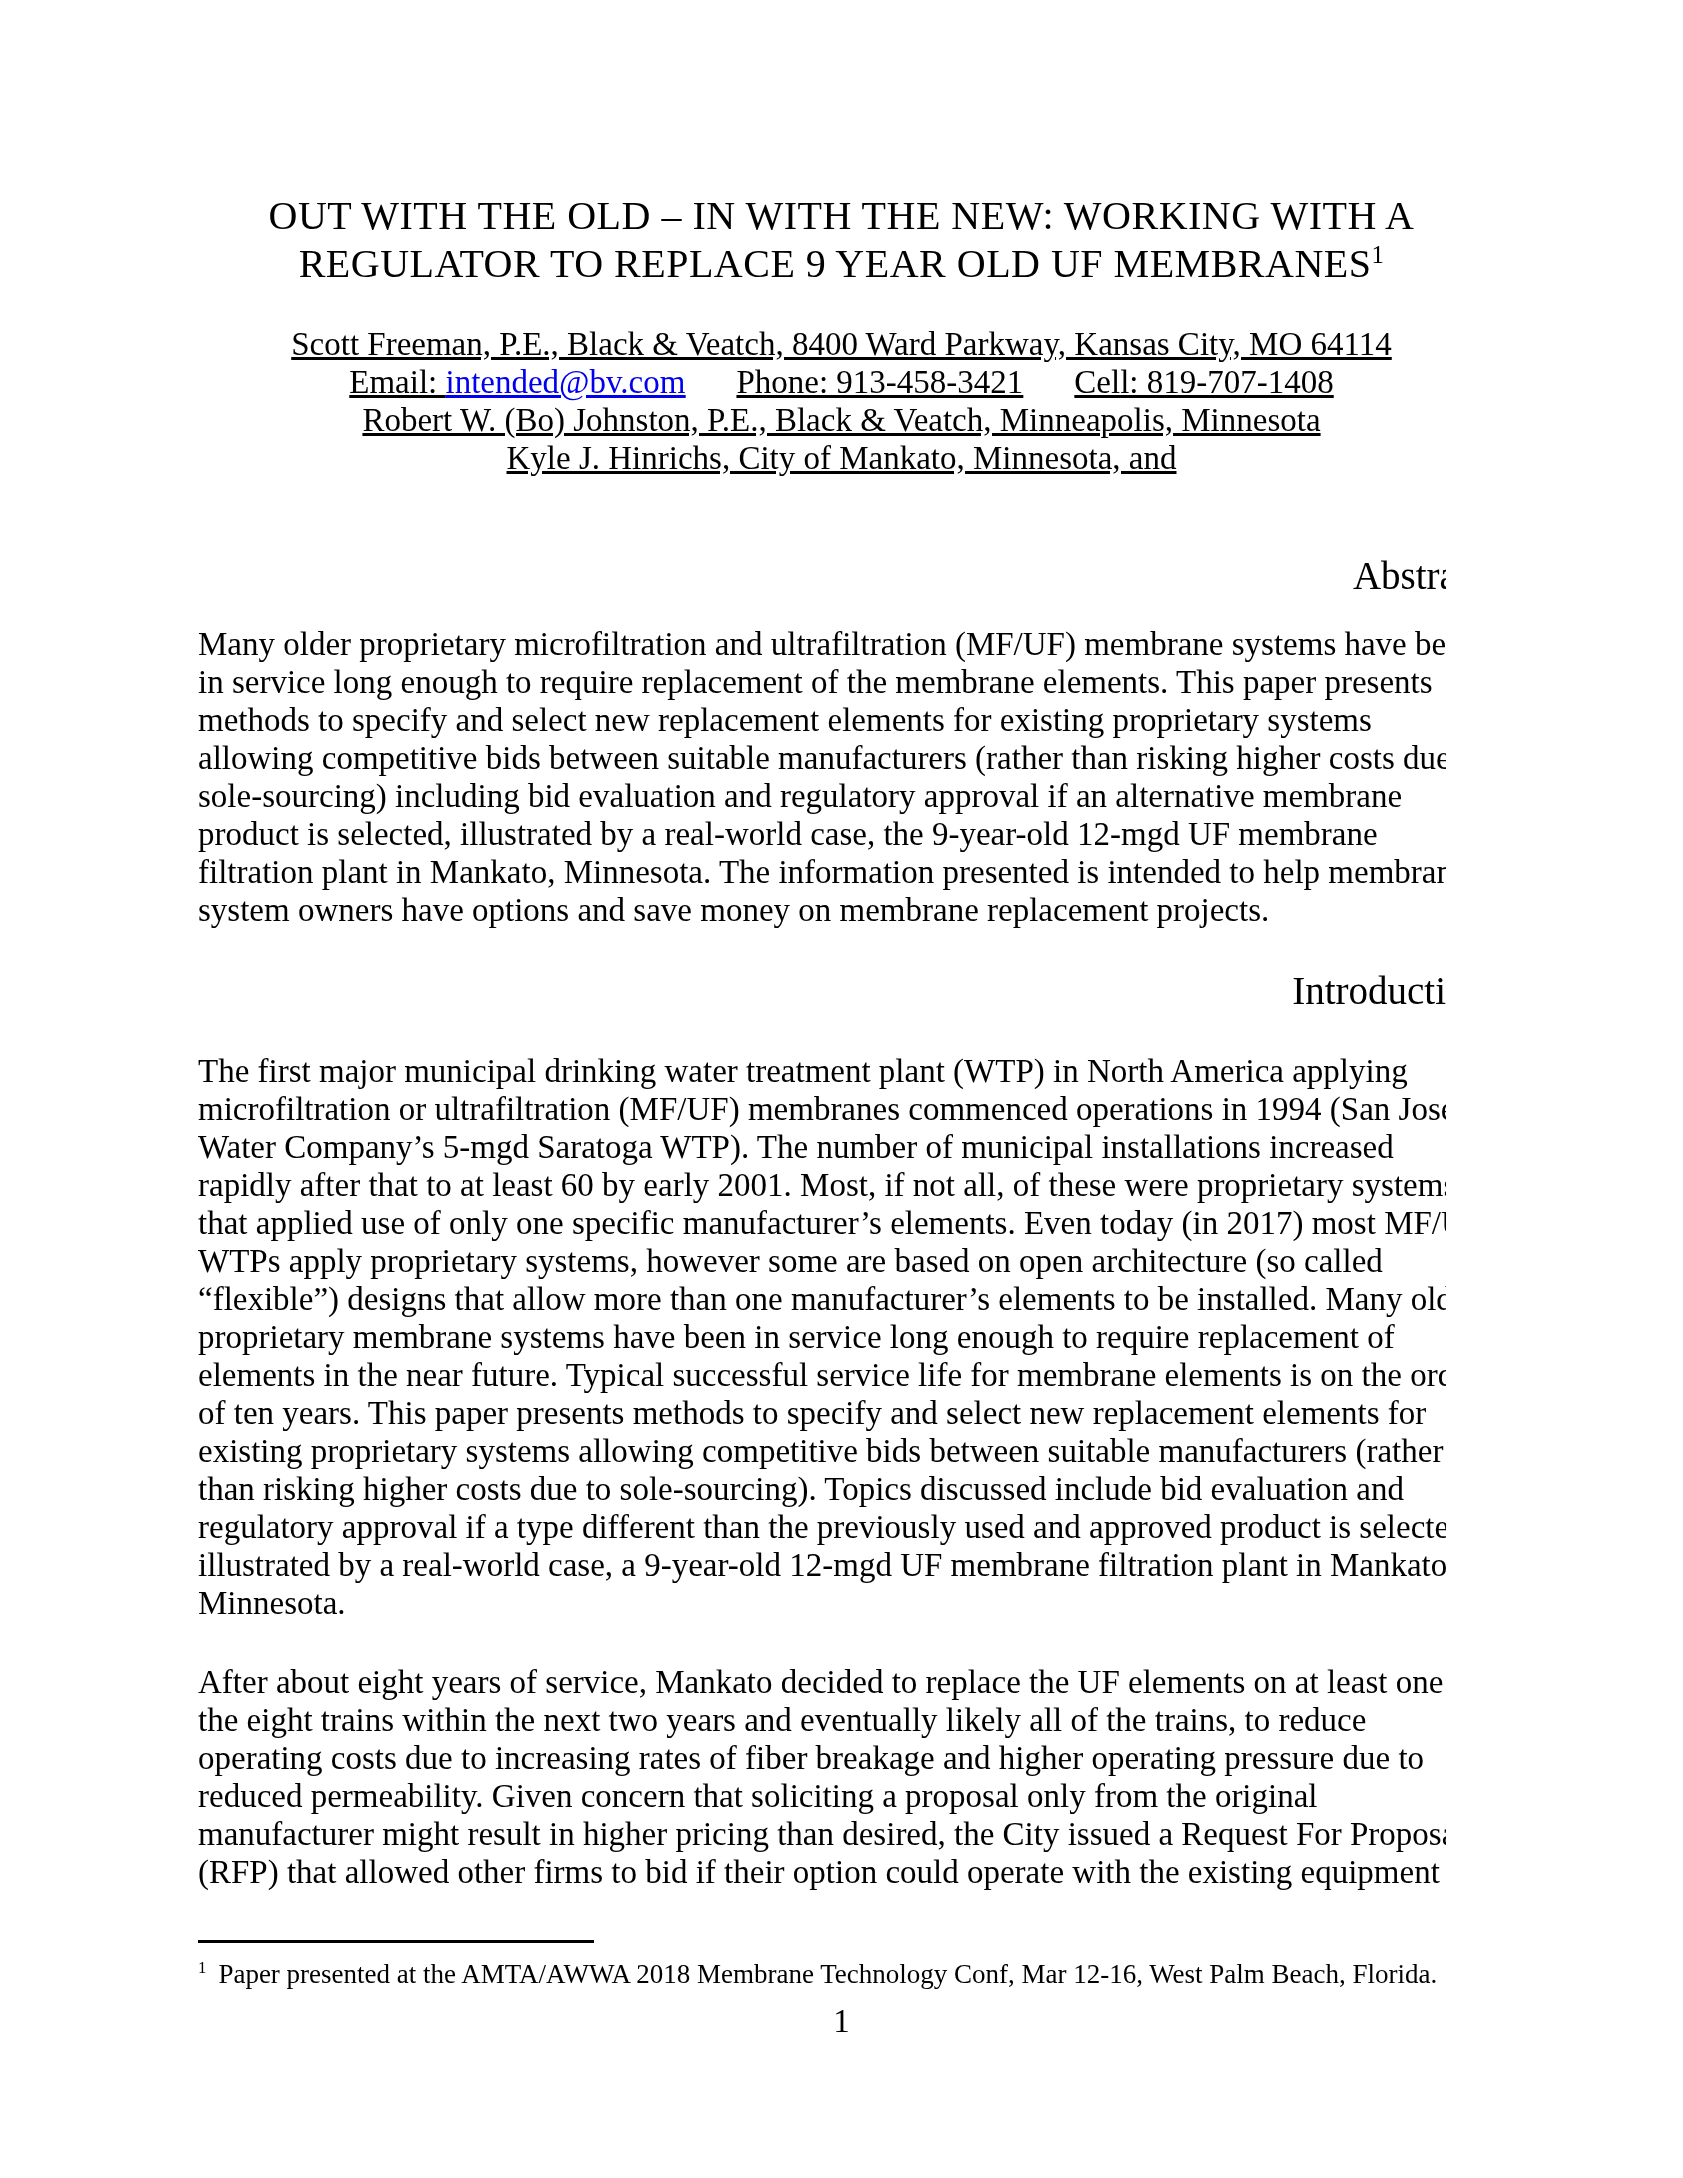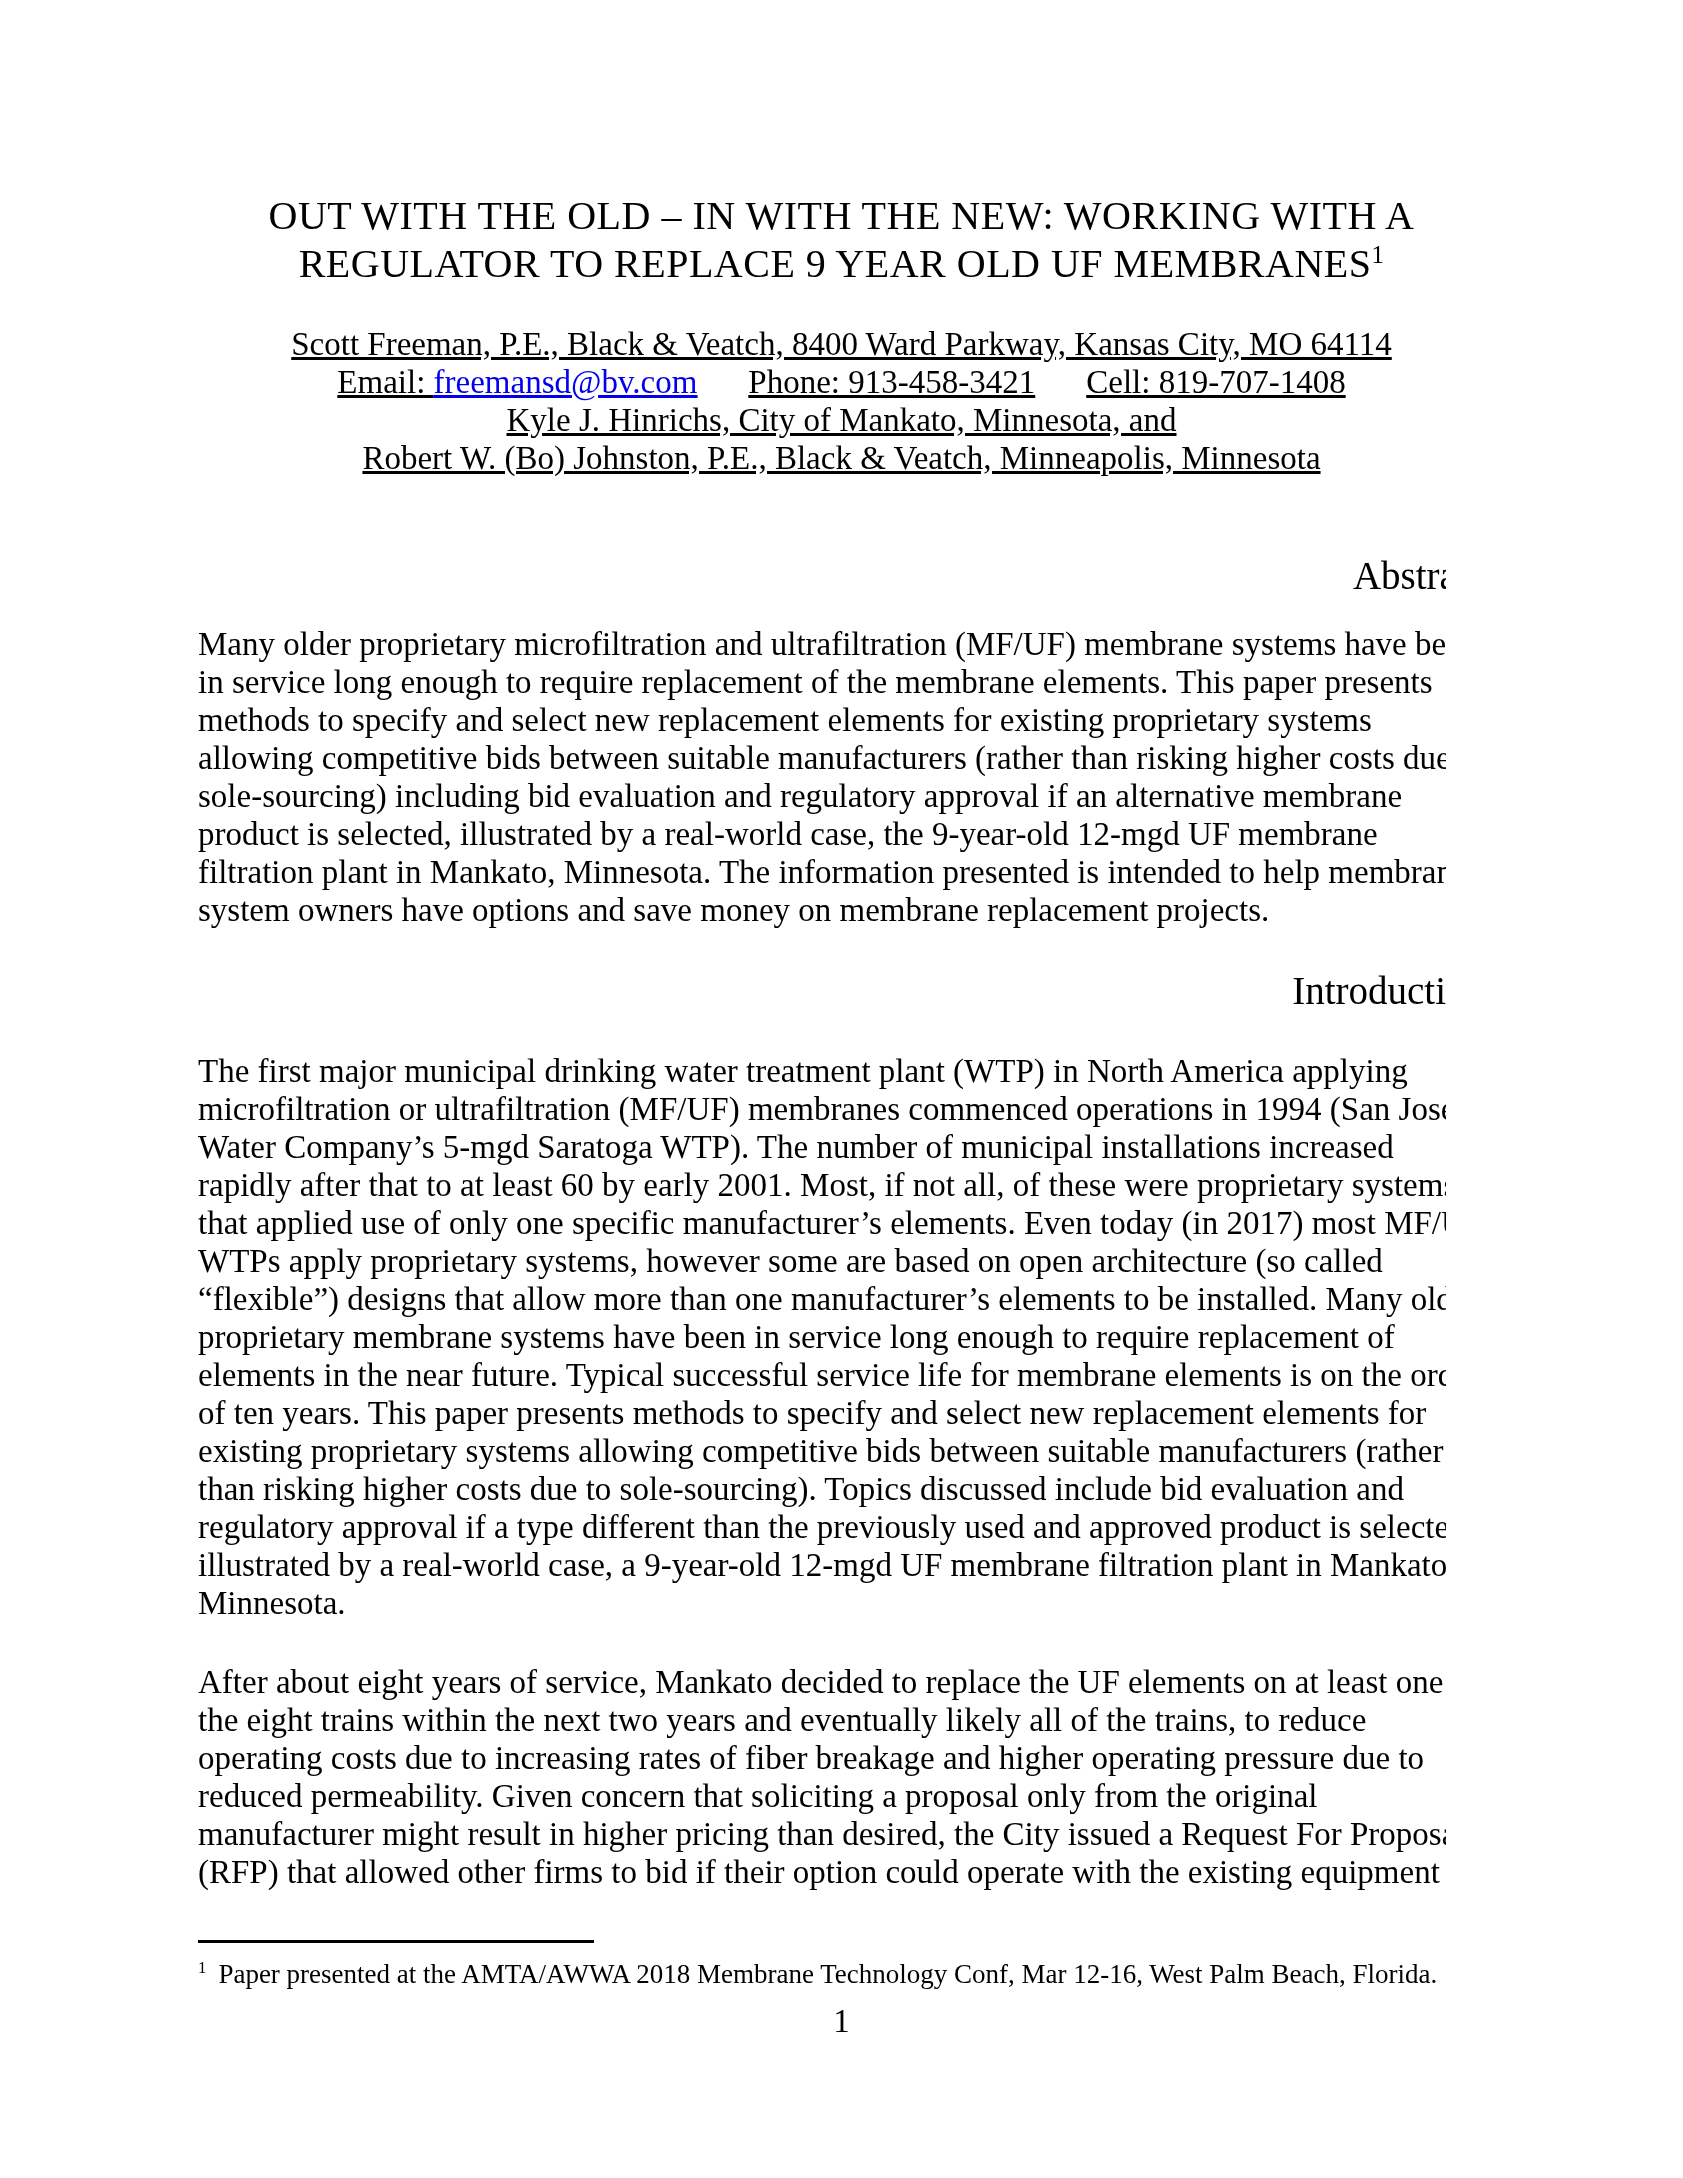--- a/index.html
+++ b/index.html
@@ -87,23 +87,23 @@
 </head>
 <body>
 
 <div class="page">
   <div class="content">
 
     <h1 class="paper-title"><span>OUT WITH THE OLD – IN WITH THE NEW: WORKING WITH A</span><br><span>REGULATOR TO REPLACE 9 YEAR OLD UF MEMBRANES</span><sup>1</sup></h1>
 
     <div class="authors">
       <div class="author-line">Scott Freeman, P.E., Black &amp; Veatch, 8400 Ward Parkway, Kansas City, MO 64114</div>
-      <div class="author-line"><span>Email: </span><a class="email-link">freemansd@bv.com</a><span class="contact-gap">Phone: 913-458-3421</span><span class="contact-gap">Cell: 819-707-1408</span></div>
+      <div class="author-line"><span>Email: </span><a class="email-link">intended@bv.com</a><span class="contact-gap">Phone: 913-458-3421</span><span class="contact-gap">Cell: 819-707-1408</span></div>
+      <div class="author-line">Robert W. (Bo) Johnston, P.E., Black &amp; Veatch, Minneapolis, Minnesota</div>
       <div class="author-line">Kyle J. Hinrichs, City of Mankato, Minnesota, and</div>
-      <div class="author-line">Robert W. (Bo) Johnston, P.E., Black &amp; Veatch, Minneapolis, Minnesota</div>
     </div>
 
     <h2 class="section-heading heading-abstract">Abstract</h2>
 
     <p class="body-text para-abstract">Many older proprietary microfiltration and ultrafiltration (MF/UF) membrane systems have been in service long enough to require replacement of the membrane elements. This paper presents methods to specify and select new replacement elements for existing proprietary systems allowing competitive bids between suitable manufacturers (rather than risking higher costs due to sole-sourcing) including bid evaluation and regulatory approval if an alternative membrane product is selected, illustrated by a real-world case, the 9-year-old 12-mgd UF membrane filtration plant in Mankato, Minnesota. The information presented is intended to help membrane system owners have options and save money on membrane replacement projects.</p>
 
     <h2 class="section-heading heading-introduction">Introduction</h2>
 
     <p class="body-text para-intro-1">The first major municipal drinking water treatment plant (WTP) in North America applying microfiltration or ultrafiltration (MF/UF) membranes commenced operations in 1994 (San Jose Water Company’s 5-mgd Saratoga WTP). The number of municipal installations increased rapidly after that to at least 60 by early 2001. Most, if not all, of these were proprietary systems that applied use of only one specific manufacturer’s elements. Even today (in 2017) most MF/UF WTPs apply proprietary systems, however some are based on open architecture (so called “flexible”) designs that allow more than one manufacturer’s elements to be installed. Many older proprietary membrane systems have been in service long enough to require replacement of elements in the near future. Typical successful service life for membrane elements is on the order of ten years. This paper presents methods to specify and select new replacement elements for existing proprietary systems allowing competitive bids between suitable manufacturers (rather than risking higher costs due to sole-sourcing). Topics discussed include bid evaluation and regulatory approval if a type different than the previously used and approved product is selected, illustrated by a real-world case, a 9-year-old 12-mgd UF membrane filtration plant in Mankato, Minnesota.</p>
 

